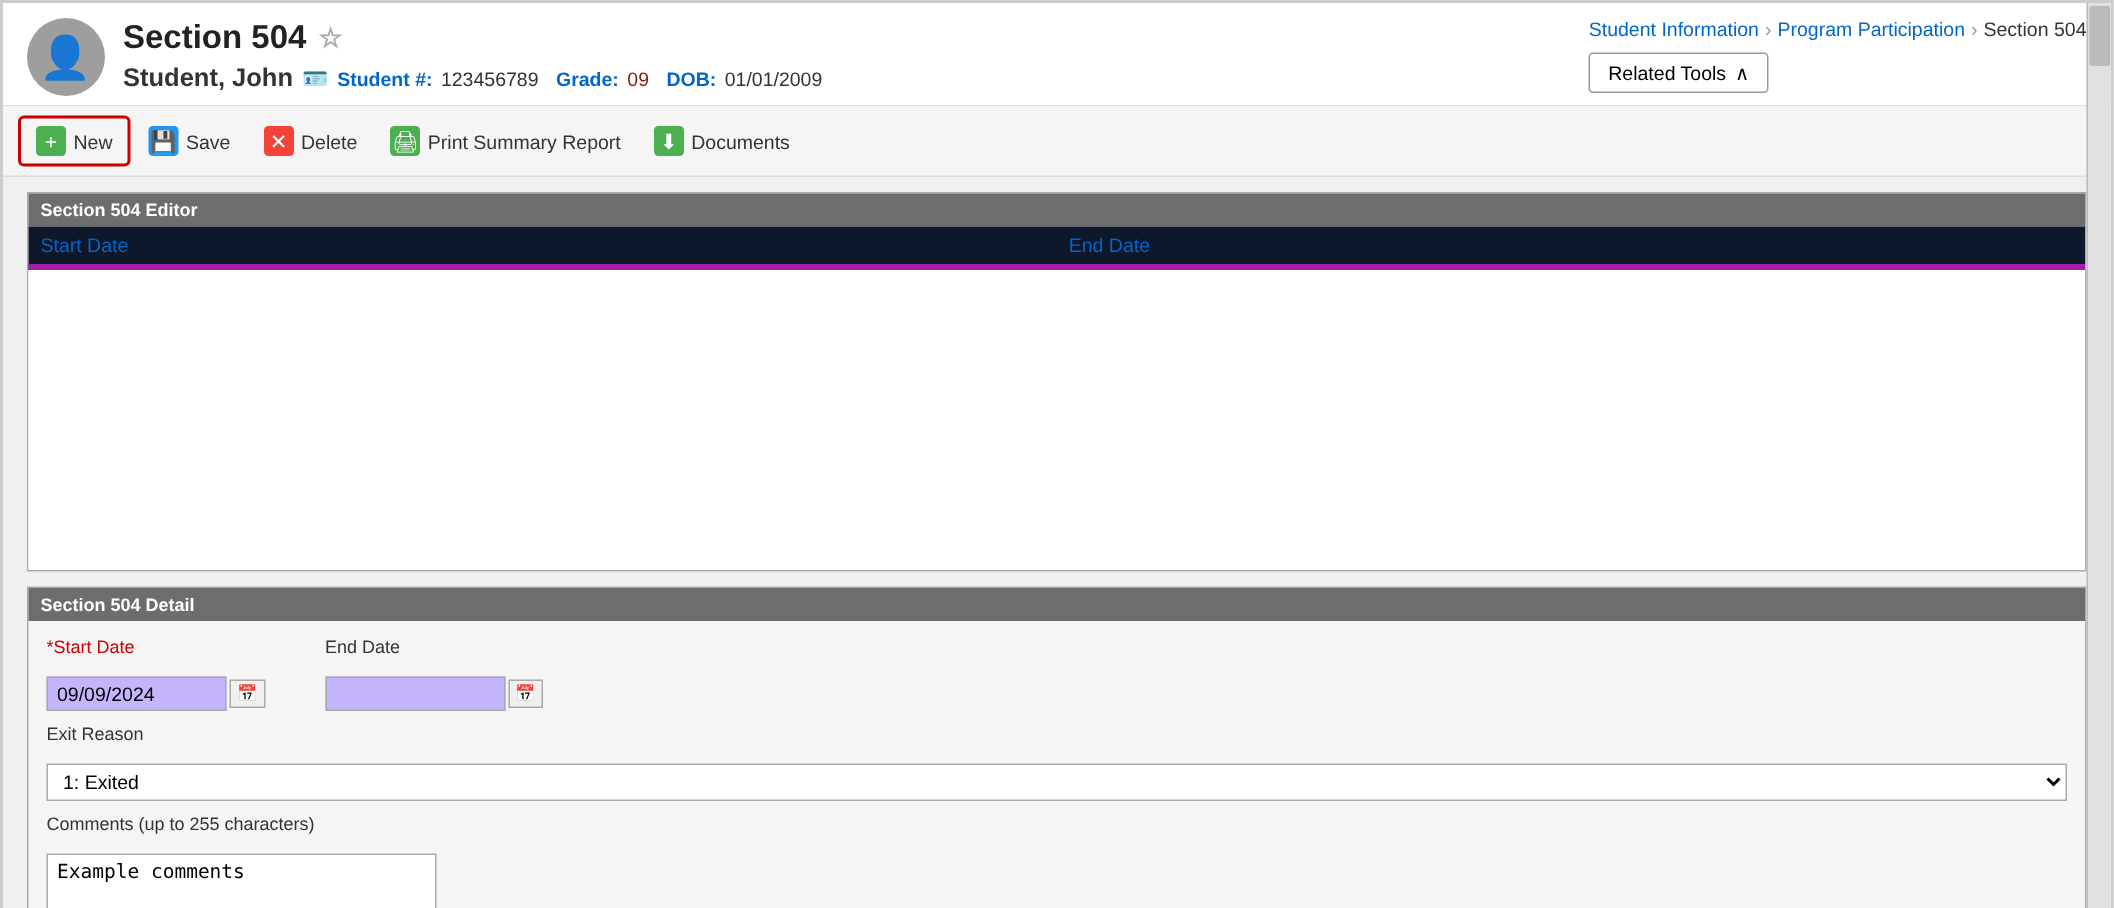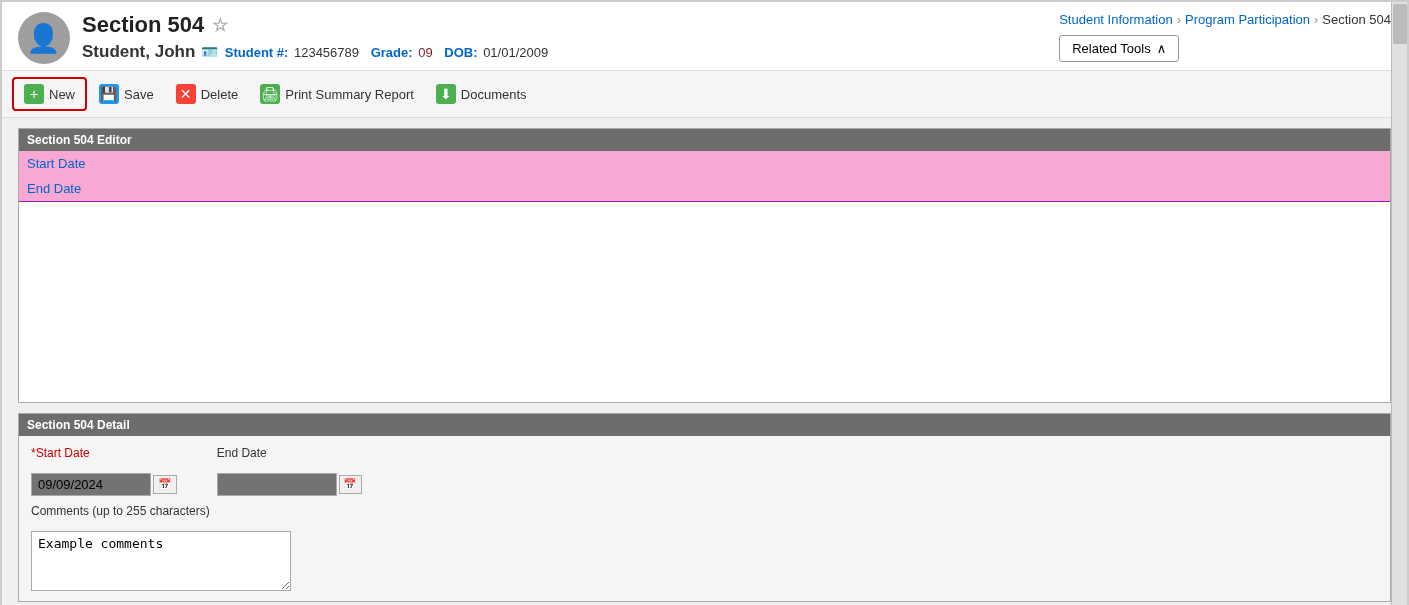--- a/index.html
+++ b/index.html
@@ -33,32 +33,32 @@
     .btn-icon.green { background: #4caf50; }
     .btn-icon.blue { background: #2196F3; }
     .btn-icon.red { background: #f44336; }
 
     
     .main { display: flex; flex-direction: column; gap: 0; padding: 10px 16px; background: #f0f0f0; min-height: 440px; }
 
     
     .section-box { border: 1px solid #aaa; margin-bottom: 10px; background: #fff; }
     .section-header { background: #6d6d6d; color: #fff; font-size: 12px; font-weight: bold; padding: 4px 8px; }
-    .table-header { display: flex; background: #f9a8d4; border-bottom: 1px solid #a21caf; flex-direction: column; }
+    .table-header { display: flex; background: #0f172a; border-bottom: 4px solid #a21caf; }
     .table-header-cell { flex: 1; padding: 5px 8px; color: #0066cc; font-size: 13px; cursor: pointer; font-weight: normal; }
     .table-body { min-height: 200px; background: #fff; }
 
     
     .detail-box { border: 1px solid #aaa; background: #f5f5f5; }
     .detail-content { padding: 10px 12px; display: flex; flex-direction: column; gap: 8px; }
     .form-row { display: flex; gap: 40px; align-items: flex-start; }
     .form-group { display: flex; flex-direction: column; gap: 13px; }
     .form-label { font-size: 12px; color: #333; }
     .form-label.required { color: #cc0000; }
-    .form-input { border: 1px solid #aaa; padding: 3px 6px; font-size: 13px; background: #737373; width: 120px; }
+    .form-input { border: 1px solid #aaa; padding: 3px 6px; font-size: 13px; background: #c4b5fd; width: 120px; }
     .cal-btn { border: 1px solid #aaa; background: #f0f0f0; padding: 2px 4px; cursor: pointer; font-size: 11px; }
     .input-with-cal { display: flex; align-items: center; gap: 2px; }
     .select-input { border: 1px solid #aaa; padding: 3px 6px; font-size: 13px; background: #fff; }
     .textarea-input { border: 1px solid #aaa; padding: 4px 6px; font-size: 13px; background: #fff; width: 260px; height: 60px; resize: both; }
 
     
     .right-scrollbar { position: absolute; right: 0; top: 0; bottom: 0; width: 16px; background: #e0e0e0; border-left: 1px solid #ccc; }
     .scroll-thumb { width: 14px; margin: 1px; height: 40px; background: #bbb; border-radius: 2px; margin-top: 2px; }
 
     .page-wrapper { position: relative; }
@@ -154,20 +154,27 @@
           </div>
           <div class="form-group">
             <label class="form-label">End Date</label>
             <div class="input-with-cal">
               <input type="text" class="form-input" value="" style="">
               <button class="cal-btn">📅</button>
             </div>
           </div>
         </div>
         <div class="form-group">
+          <label class="form-label">Exit Reason</label>
+          <select class="select-input">
+            <option>1: Exited</option>
+            <option>2: Other</option>
+          </select>
+        </div>
+        <div class="form-group">
           <label class="form-label">Comments (up to 255 characters)</label>
           <textarea class="textarea-input" placeholder="Example comments" style="">Example comments</textarea>
         </div>
       </div>
     </div>
 
   </div>
 
   <div class="right-scrollbar" style="position:absolute;right:0;top:0;height:100%;width:16px;background:#e0e0e0;border-left:1px solid #bbb;">
     <div class="scroll-thumb"></div>

